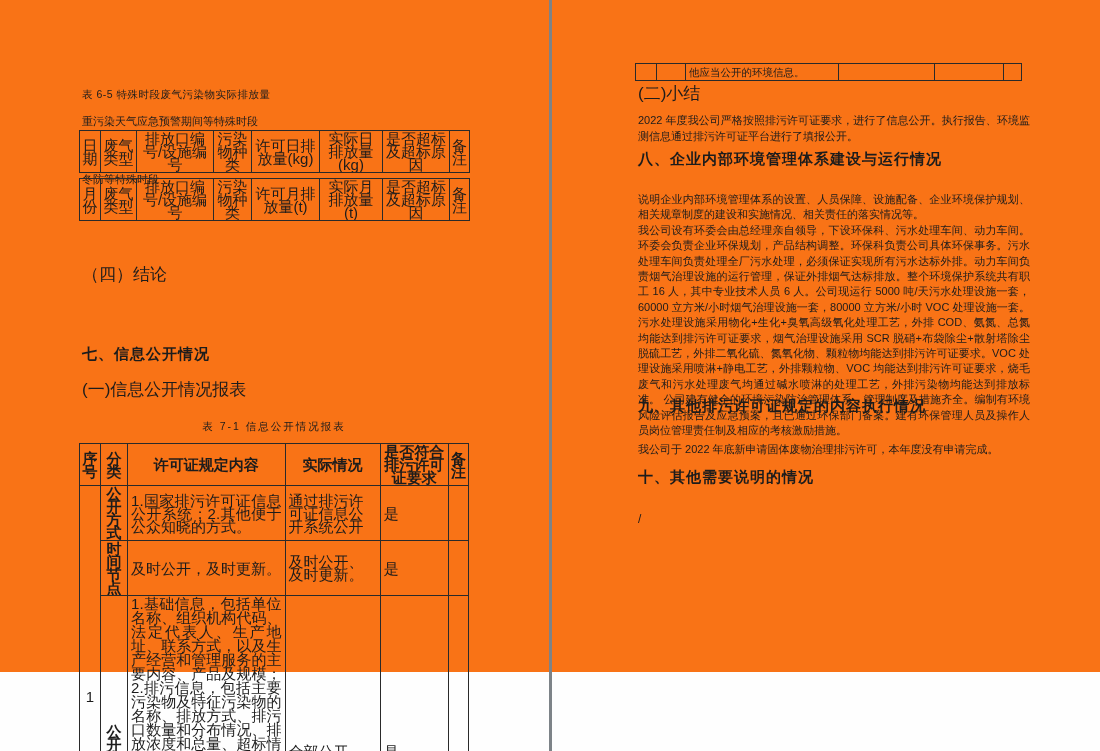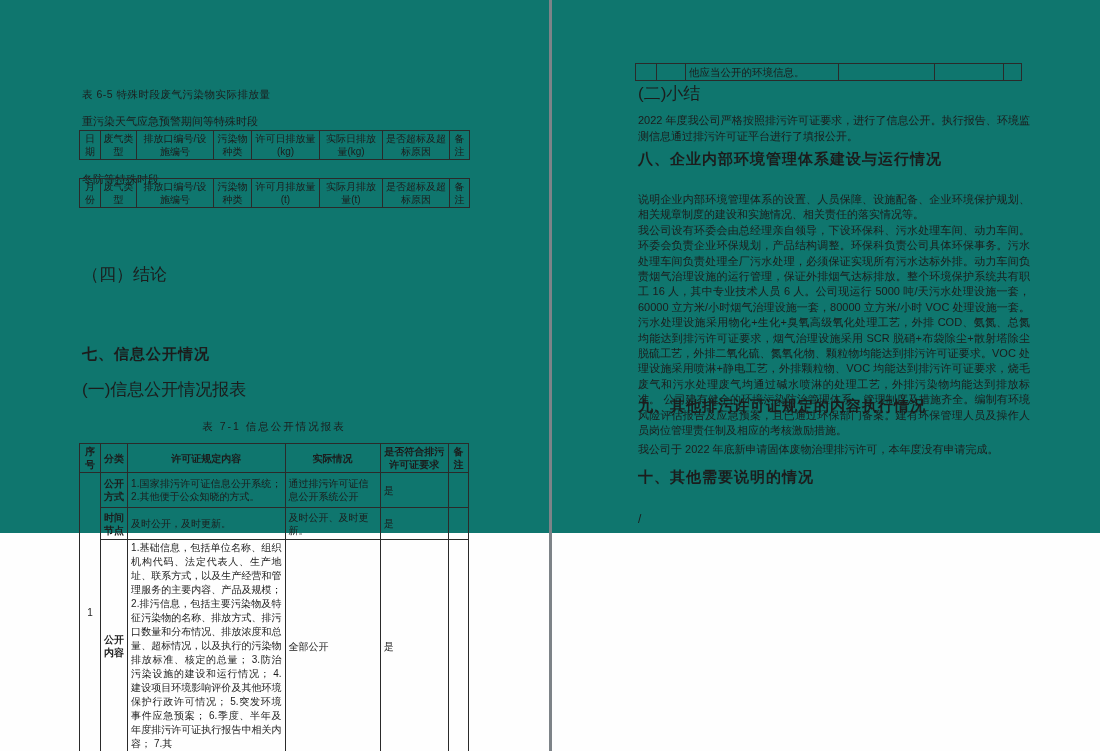--- a/index.html
+++ b/index.html
@@ -2,32 +2,32 @@
 <html><head>
 <meta charset="utf-8">
 <style>
   html,body{margin:0;padding:0;background:#fff;}
   .canvas{
     position:relative;width:1100px;height:751px;overflow:hidden;
     background:#fefefe;
     font-family:"Liberation Sans","DejaVu Sans",sans-serif;
     color:#1c1c1c;
   }
-  .page{position:absolute;top:0;height:533px;background:#0f766e;}
+  .page{position:absolute;top:0;height:672px;background:#f97316;}
   .page-left{left:0;width:549px;}
   .page-right{left:552px;width:548px;}
   .page-divider{position:absolute;top:0;left:549px;width:3px;height:751px;background:#7d8388;}
   .abs{position:absolute;}
   .body-text{font-size:11px;line-height:16px;text-align:justify;}
   .caption{font-size:10.5px;letter-spacing:0.5px;}
   .sub-heading{font-size:17px;}
   .big-heading{font-size:15px;font-weight:bold;letter-spacing:1px;}
   table{border-collapse:collapse;table-layout:fixed;width:100%;}
   table,th,td{border:1px solid #2a2a2a;}
-  th,td{font-size:10px;line-height:13px;padding:1px 2px;text-align:center;vertical-align:middle;overflow:hidden;}
+  th,td{font-size:15px;line-height:13px;padding:1px 2px;text-align:center;vertical-align:middle;overflow:hidden;}
   th{font-weight:normal;}
   .t71 th{font-weight:bold;}
   .t71 .cat{font-weight:bold;}
   .t71 .req{text-align:left;text-align:justify;padding:1px 3px;}
   .t71 .act{text-align:left;padding:1px 3px;}
   .t71 .vtop{vertical-align:top;}
   .tcont td{font-size:10.5px;height:14px;}
   .tcont .req{text-align:left;padding:0 3px;}
   .slash{font-size:12px;}
 </style>

